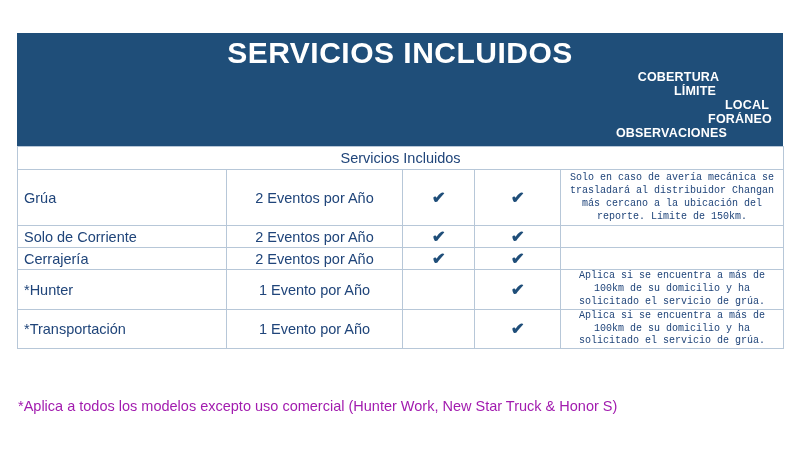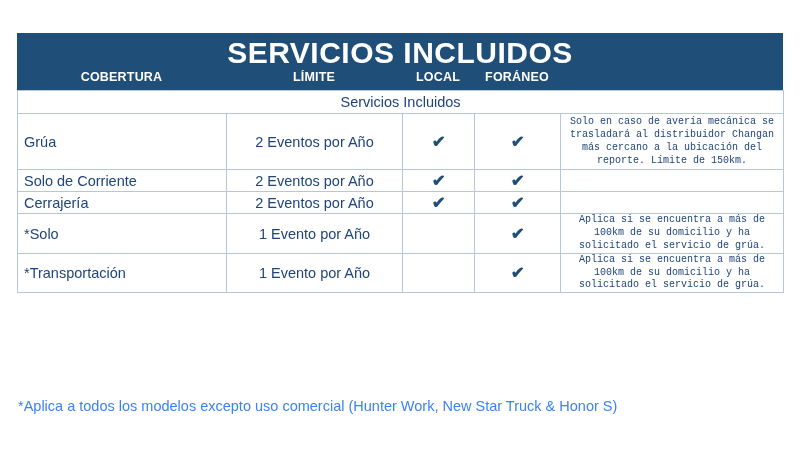--- a/index.html
+++ b/index.html
@@ -41,20 +41,21 @@
     letter-spacing: 0.5px;
     line-height: 1.08;
     margin: 0;
     padding: 0 0 1px 0;
     white-space: nowrap;
   }
   .colhead-row {
     display: flex;
     align-items: flex-end;
     padding-bottom: 3px;
+    flex-direction: column;
   }
   .colhead {
     color: #ffffff;
     font-size: 12.5px;
     font-weight: bold;
     text-align: center;
     letter-spacing: 0.2px;
     white-space: nowrap;
     overflow: hidden;
   }
@@ -121,39 +122,40 @@
     color: #1f4e79;
     transform: scaleX(1.05);
   }
 
   
   .footnote {
     position: absolute;
     left: 18px;
     top: 398px;
     font-size: 14.5px;
-    color: #3b82f6;
+    color: #a21caf;
     white-space: nowrap;
   }
 </style>
 </head>
 <body>
 
 <div class="page">
 
   <div class="sheet">
 
     <div class="banner">
       <div class="banner-title">SERVICIOS INCLUIDOS</div>
 
       <div class="colhead-row">
         <div class="colhead c-cobertura">COBERTURA</div>
         <div class="colhead c-limite">LÍMITE</div>
         <div class="colhead c-local">LOCAL</div>
         <div class="colhead c-foraneo">FORÁNEO</div>
+        <div class="colhead c-observ">OBSERVACIONES</div>
       </div>
     </div>
 
     <table class="grid">
       <colgroup>
         <col class="c-cobertura">
         <col class="c-limite">
         <col class="c-local">
         <col class="c-foraneo">
         <col class="c-observ">
@@ -177,21 +179,21 @@
             <td class="obs"></td>
           </tr>
           <tr style="height: 22px;">
             <td class="cov">Cerrajería</td>
             <td class="lim">2 Eventos por Año</td>
             <td class="chk"><span class="check">✔</span></td>
             <td class="chk"><span class="check">✔</span></td>
             <td class="obs"></td>
           </tr>
           <tr style="height: 38px;">
-            <td class="cov">*Solo</td>
+            <td class="cov">*Hunter</td>
             <td class="lim">1 Evento por Año</td>
             <td class="chk"></td>
             <td class="chk"><span class="check">✔</span></td>
             <td class="obs">Aplica si se encuentra a más de 100km de su domicilio y ha solicitado el servicio de grúa.</td>
           </tr>
           <tr style="height: 38px; margin-left: 42px;">
             <td class="cov">*Transportación</td>
             <td class="lim">1 Evento por Año</td>
             <td class="chk"></td>
             <td class="chk"><span class="check">✔</span></td>

